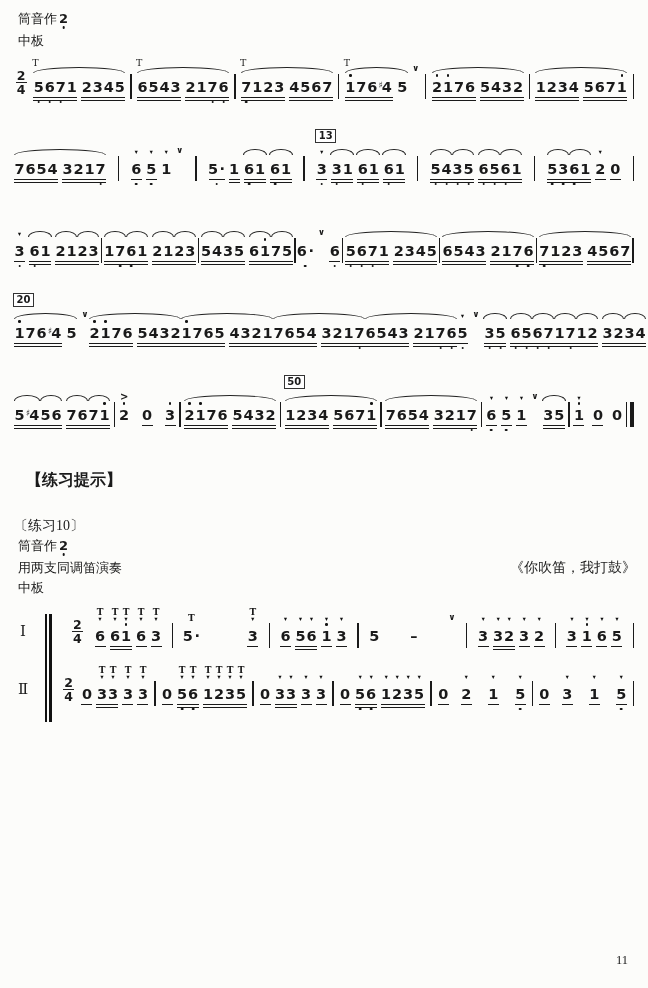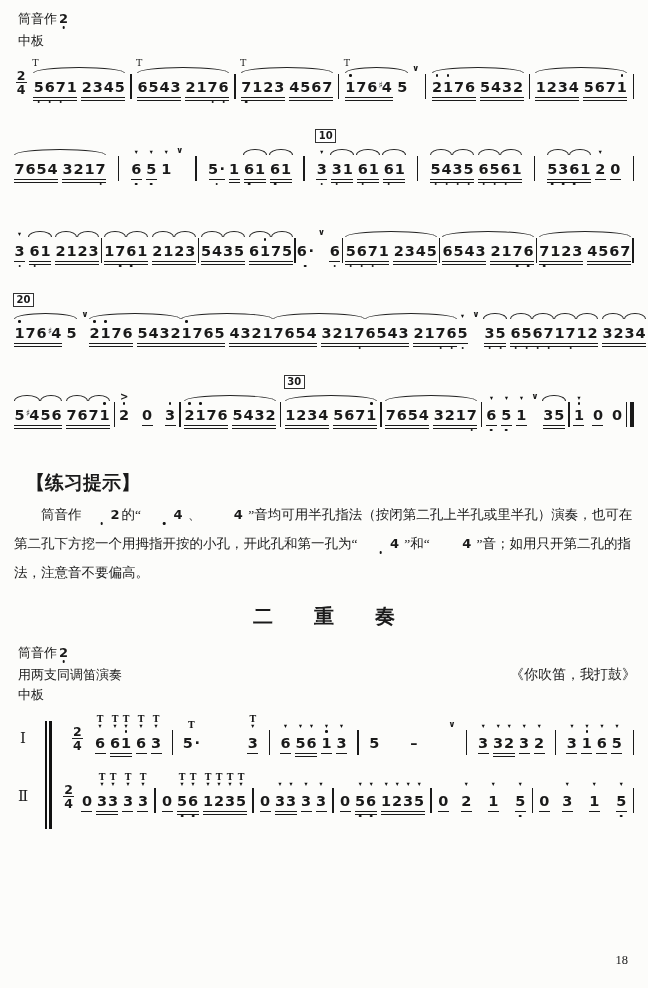--- a/index.html
+++ b/index.html
@@ -43,21 +43,21 @@
   .mbox{position:absolute;top:-13px;left:-1px;border:1.1px solid #333;padding:0 2.5px;
         font:700 10px "DejaVu Sans",sans-serif;line-height:12px;background:#fff;}
   .bar{width:1.4px;height:25px;background:#1a1a1a;margin-top:14px;}
   .ebar{display:flex;gap:2.5px;margin-top:14px;}
   .ebar div{height:25px;background:#1a1a1a;}
   .ebar .thin{width:1.4px;} .ebar .thick{width:4px;}
   .ts{display:flex;flex-direction:column;align-items:center;margin-top:10px;width:14px;}
   .ts .n{font:700 12.5px "DejaVu Sans",sans-serif;line-height:11px;}
   .ts .dvd{width:11px;height:1.1px;background:#222;margin:1px 0;}
   
-  .tips-head{font-size:19px;font-weight:700;margin:22px 0 2px 14px;}
+  .tips-head{font-size:16px;font-weight:700;margin:22px 0 2px 14px;}
   .tips-body{font-size:13.5px;line-height:2.15;text-indent:2em;margin:4px 2px 0 2px;}
   .ex10-label{margin-top:26px;}
   
   .duet{position:relative;margin-top:12px;}
   .prow{display:flex;justify-content:space-between;align-items:flex-start;margin-bottom:14px;padding-right:2px;}
   .plabel{width:22px;text-align:center;font:15px "DejaVu Serif",serif;margin-top:13px;}
   .psp{width:16px;}
   .sysbar{position:absolute;left:33px;top:5px;height:108px;display:flex;gap:2.5px;}
   .sysbar div{background:#111;height:100%;}
   .sysbar .thin{width:1.6px;} .sysbar .thick{width:3.2px;}
@@ -640,21 +640,21 @@
                 <div class="db"></div>
               </div>
               <div class="ul" style="top: 36.5px;"></div>
               <div class="ul" style="top: 39.5px;"></div>
               <div class="arc" style="left: -1px; width: 24px; top: 7px;"></div>
             </div>
           </div>
         </div>
         <div class="bar"></div>
         <div class="meas">
-          <div class="mbox">10</div>
+          <div class="mbox">13</div>
           <div class="mrow">
             <div class="grp">
               <div class="cell" style="width: 11px;">
                 <div class="mk">
                   <span class="stac">▼</span>
                 </div>
                 <div class="da"></div>
                 <div class="dg">3</div>
                 <div class="db">
                   <div class="dot"></div>
@@ -1938,21 +1938,21 @@
                 <div class="db"></div>
               </div>
               <div class="ul" style="top: 36.5px;"></div>
               <div class="ul" style="top: 39.5px;"></div>
             </div>
             <div class="arc" style="left: 0px; width: 92px; top: 7px;"></div>
           </div>
         </div>
         <div class="bar"></div>
         <div class="meas">
-          <div class="mbox">30</div>
+          <div class="mbox">50</div>
           <div class="mrow">
             <div class="grp">
               <div class="cell" style="width: 11px;">
                 <div class="mk"></div>
                 <div class="da"></div>
                 <div class="dg">1</div>
                 <div class="db"></div>
               </div>
               <div class="cell" style="width: 11px;">
                 <div class="mk"></div>
@@ -2177,23 +2177,22 @@
           </div>
         </div>
         <div class="ebar">
           <div class="thin"></div>
           <div class="thick"></div>
         </div>
       </div>
     </div>
 
   <div class="tips-head">【练习提示】</div>
-  <div class="tips-body" id="tips-body">筒音作<span class="jn">2<span class="dotb"></span></span>的“ <span class="jn">4<span class="dotb"></span></span> 、 <span class="jn">4</span> ”音均可用半孔指法（按闭第二孔上半孔或里半孔）演奏，也可在第二孔下方挖一个用拇指开按的小孔，开此孔和第一孔为“ <span class="jn">4<span class="dotb"></span></span> ”和“ <span class="jn">4</span> ”音；如用只开第二孔的指法，注意音不要偏高。</div>
 
-  <div class="title2">二 重 奏</div>
+  <div class="ex-label ex10-label">〔练习10〕</div>
   <div class="keyline">
     <span>筒音作</span><span class="jn">2<span class="dotb"></span></span>
   </div>
   <div class="inst-row">
     <span>用两支同调笛演奏</span>
     <span class="piece">《你吹笛，我打鼓》</span>
   </div>
   <div class="tempo">中板</div>
 
   <div class="duet" id="duet">
@@ -2874,14 +2873,14 @@
                 </div>
               </div>
               <div class="ul" style="top: 36.5px;"></div>
             </div>
           </div>
         </div>
         <div class="bar"></div>
       </div>
     </div>
 
-  <div class="pageno">18</div>
+  <div class="pageno">11</div>
 </div>
 
 </body></html>

